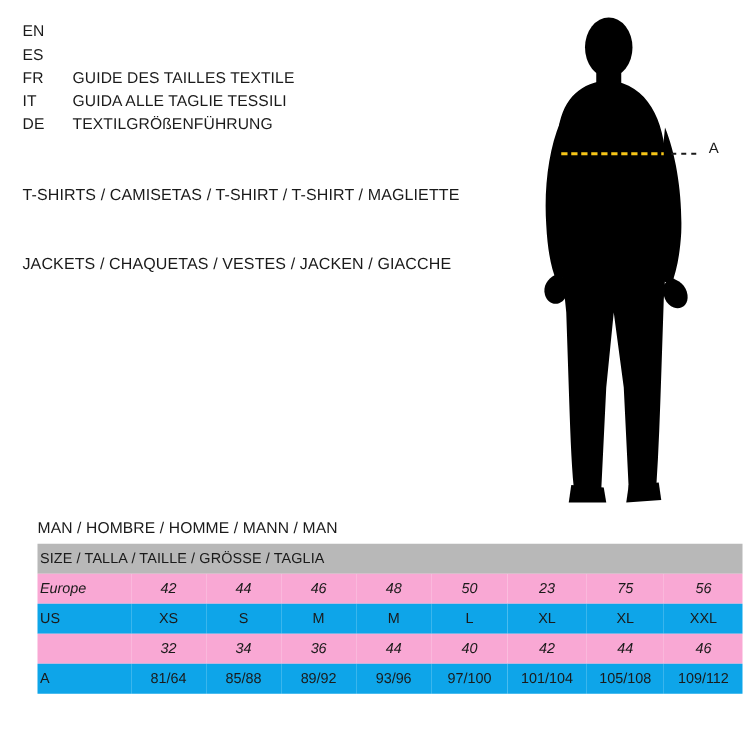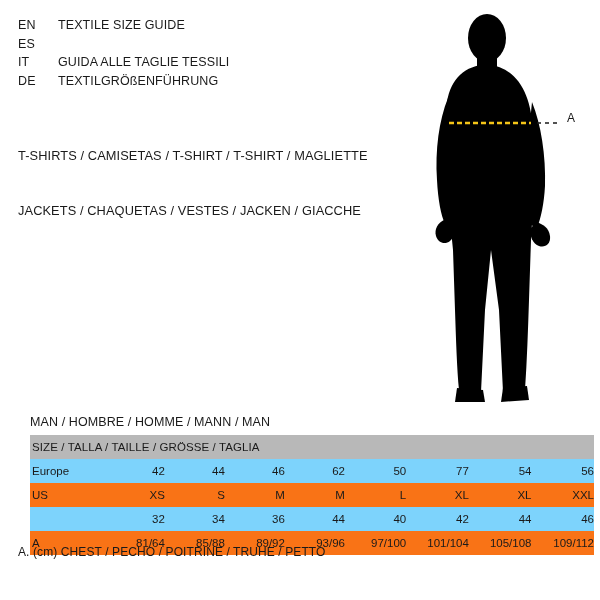--- a/index.html
+++ b/index.html
@@ -101,53 +101,57 @@
     padding: 3px 0 3px 0;
     height: 18px;
     vertical-align: middle;
   }
   .row-head td {
     background: #b8b8b8;
     font-size: 11.5px;
     letter-spacing: 0.1px;
   }
   .row-light td {
-    background: #7dd3fc;
+    background: #f9a8d4;
+    font-style: italic;
   }
   .row-dark td {
-    background: #f97316;
+    background: #0ea5e9;
   }
   .col-label {
     width: 82px;
     padding-left: 2px !important;
   }
   .cell {
     width: 68px;
-    text-align: right;
+    text-align: center;
   }
   .foot-note {
     position: absolute;
     left: 18px;
     top: 545px;
     font-size: 12px;
     letter-spacing: 0.1px;
   }
 </style>
 </head>
 <body>
 
 <div class="page">
 
   <div class="lang-list">
     <div class="lang-row">
       <span class="lang-code">EN</span>
-      <span class="lang-text">TEXTILE SIZE GUIDE</span>
     </div>
     <div class="lang-row">
       <span class="lang-code">ES</span>
+    </div>
+    <div class="lang-row">
+      <span class="lang-code">FR</span>
+      <span class="lang-text">GUIDE DES TAILLES TEXTILE</span>
     </div>
     <div class="lang-row">
       <span class="lang-code">IT</span>
       <span class="lang-text">GUIDA ALLE TAGLIE TESSILI</span>
     </div>
     <div class="lang-row">
       <span class="lang-code">DE</span>
       <span class="lang-text">TEXTILGRÖßENFÜHRUNG</span>
     </div>
   </div>
@@ -204,24 +208,24 @@
     <table class="size-table">
       <tbody>
         <tr class="row-head">
           <td class="col-label" colspan="9">SIZE / TALLA / TAILLE / GRÖSSE / TAGLIA</td>
         </tr>
         <tr class="row-light">
           <td class="col-label">Europe</td>
           <td class="cell">42</td>
           <td class="cell">44</td>
           <td class="cell">46</td>
-          <td class="cell">62</td>
+          <td class="cell">48</td>
           <td class="cell">50</td>
-          <td class="cell">77</td>
-          <td class="cell">54</td>
+          <td class="cell">23</td>
+          <td class="cell">75</td>
           <td class="cell">56</td>
         </tr>
         <tr class="row-dark">
           <td class="col-label">US</td>
           <td class="cell">XS</td>
           <td class="cell">S</td>
           <td class="cell">M</td>
           <td class="cell">M</td>
           <td class="cell">L</td>
           <td class="cell">XL</td>
@@ -247,15 +251,14 @@
           <td class="cell">93/96</td>
           <td class="cell">97/100</td>
           <td class="cell">101/104</td>
           <td class="cell">105/108</td>
           <td class="cell">109/112</td>
         </tr>
       </tbody>
     </table>
   </div>
 
-  <div class="foot-note">A. (cm) CHEST / PECHO / POITRINE / TRUHE / PETTO</div>
 
 </div>
 
 </body></html>

